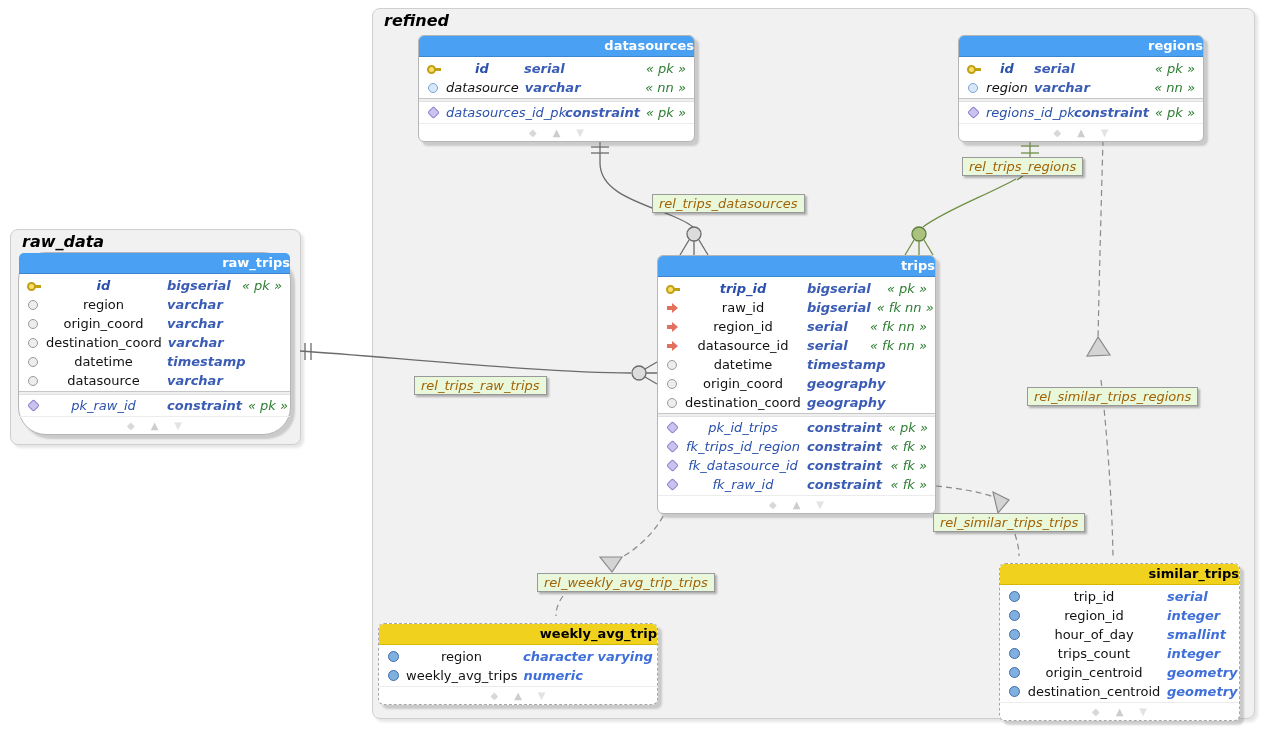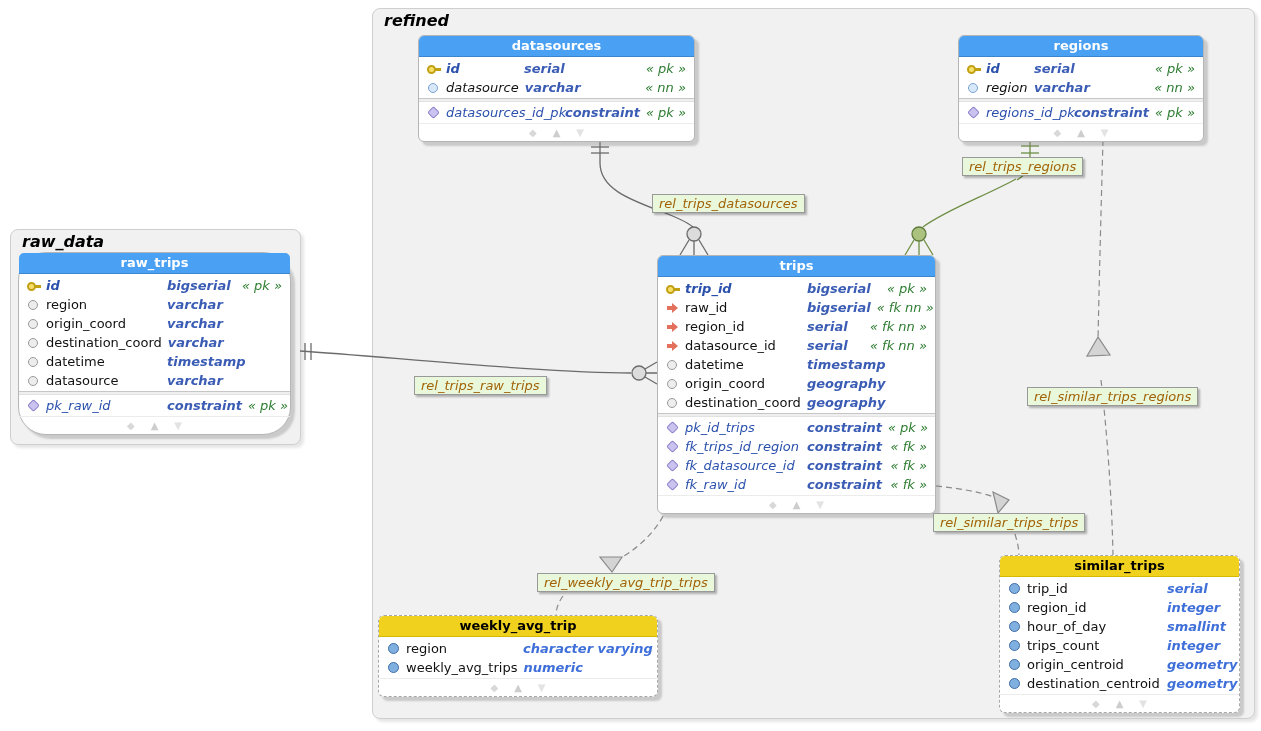--- a/index.html
+++ b/index.html
@@ -9,27 +9,27 @@
   .schema{position:absolute;background:#f1f1f1;border:1px solid #cfcfcf;border-radius:8px;
           box-shadow:3px 3px 3px rgba(0,0,0,.10);z-index:0;}
   .schema-label{position:absolute;font-size:16px;font-weight:bold;font-style:italic;color:#000;z-index:2;}
 
   
   #rel-layer{position:absolute;left:0;top:0;z-index:1;pointer-events:none;}
 
   
   .etable{position:absolute;background:#fff;border:1px solid #b5b5b5;border-radius:6px;z-index:4;
           box-shadow:4px 4px 2px rgba(130,130,130,.35);font-size:13px;}
-  .etable.view{border:1px dashed #a8a8a8;}
-  .hdr{height:20px;line-height:20px;text-align:center;font-weight:bold;color:#fff;
+  .etable.view{border:1px dashed #a8a8a8;margin-top:8px;}
+  .hdr{height:20px;line-height:20px;text-align:right;font-weight:bold;color:#fff;
        background:#4aa0f2;border-bottom:1px solid #3c86cf;border-radius:5px 5px 0 0;}
   .view .hdr{background:#efd11e;color:#000;border-bottom:1px solid #d4b900;}
   .tbody{padding:2px 0 1px 0;}
   .row{display:flex;align-items:center;height:19px;padding:0 8px;white-space:nowrap;}
-  .cname{color:#111;margin-right:6px;}
+  .cname{color:#111;margin-right:6px;text-align:center;}
   .cname.pk{color:#2a50ac;font-weight:bold;font-style:italic;}
   .cname.cons{color:#2a50ac;font-style:italic;}
   .cname.fk{}
   .cname.nn{font-style:italic;}
   .ctype{font-weight:bold;font-style:italic;color:#3a5cb4;}
   .view .ctype{color:#3f6fd9;}
   .cflag{margin-left:auto;padding-left:6px;color:#2e7d32;font-style:italic;text-align:center;}
   .sep{height:2px;background:#efefef;border-top:1px solid #c6c6c6;border-bottom:1px solid #e2e2e2;margin:1px 0;}
   .tfoot{display:flex;justify-content:center;align-items:center;gap:16px;height:17px;border-top:1px solid #ececec;}
   .fi{font-size:10px;line-height:10px;}

